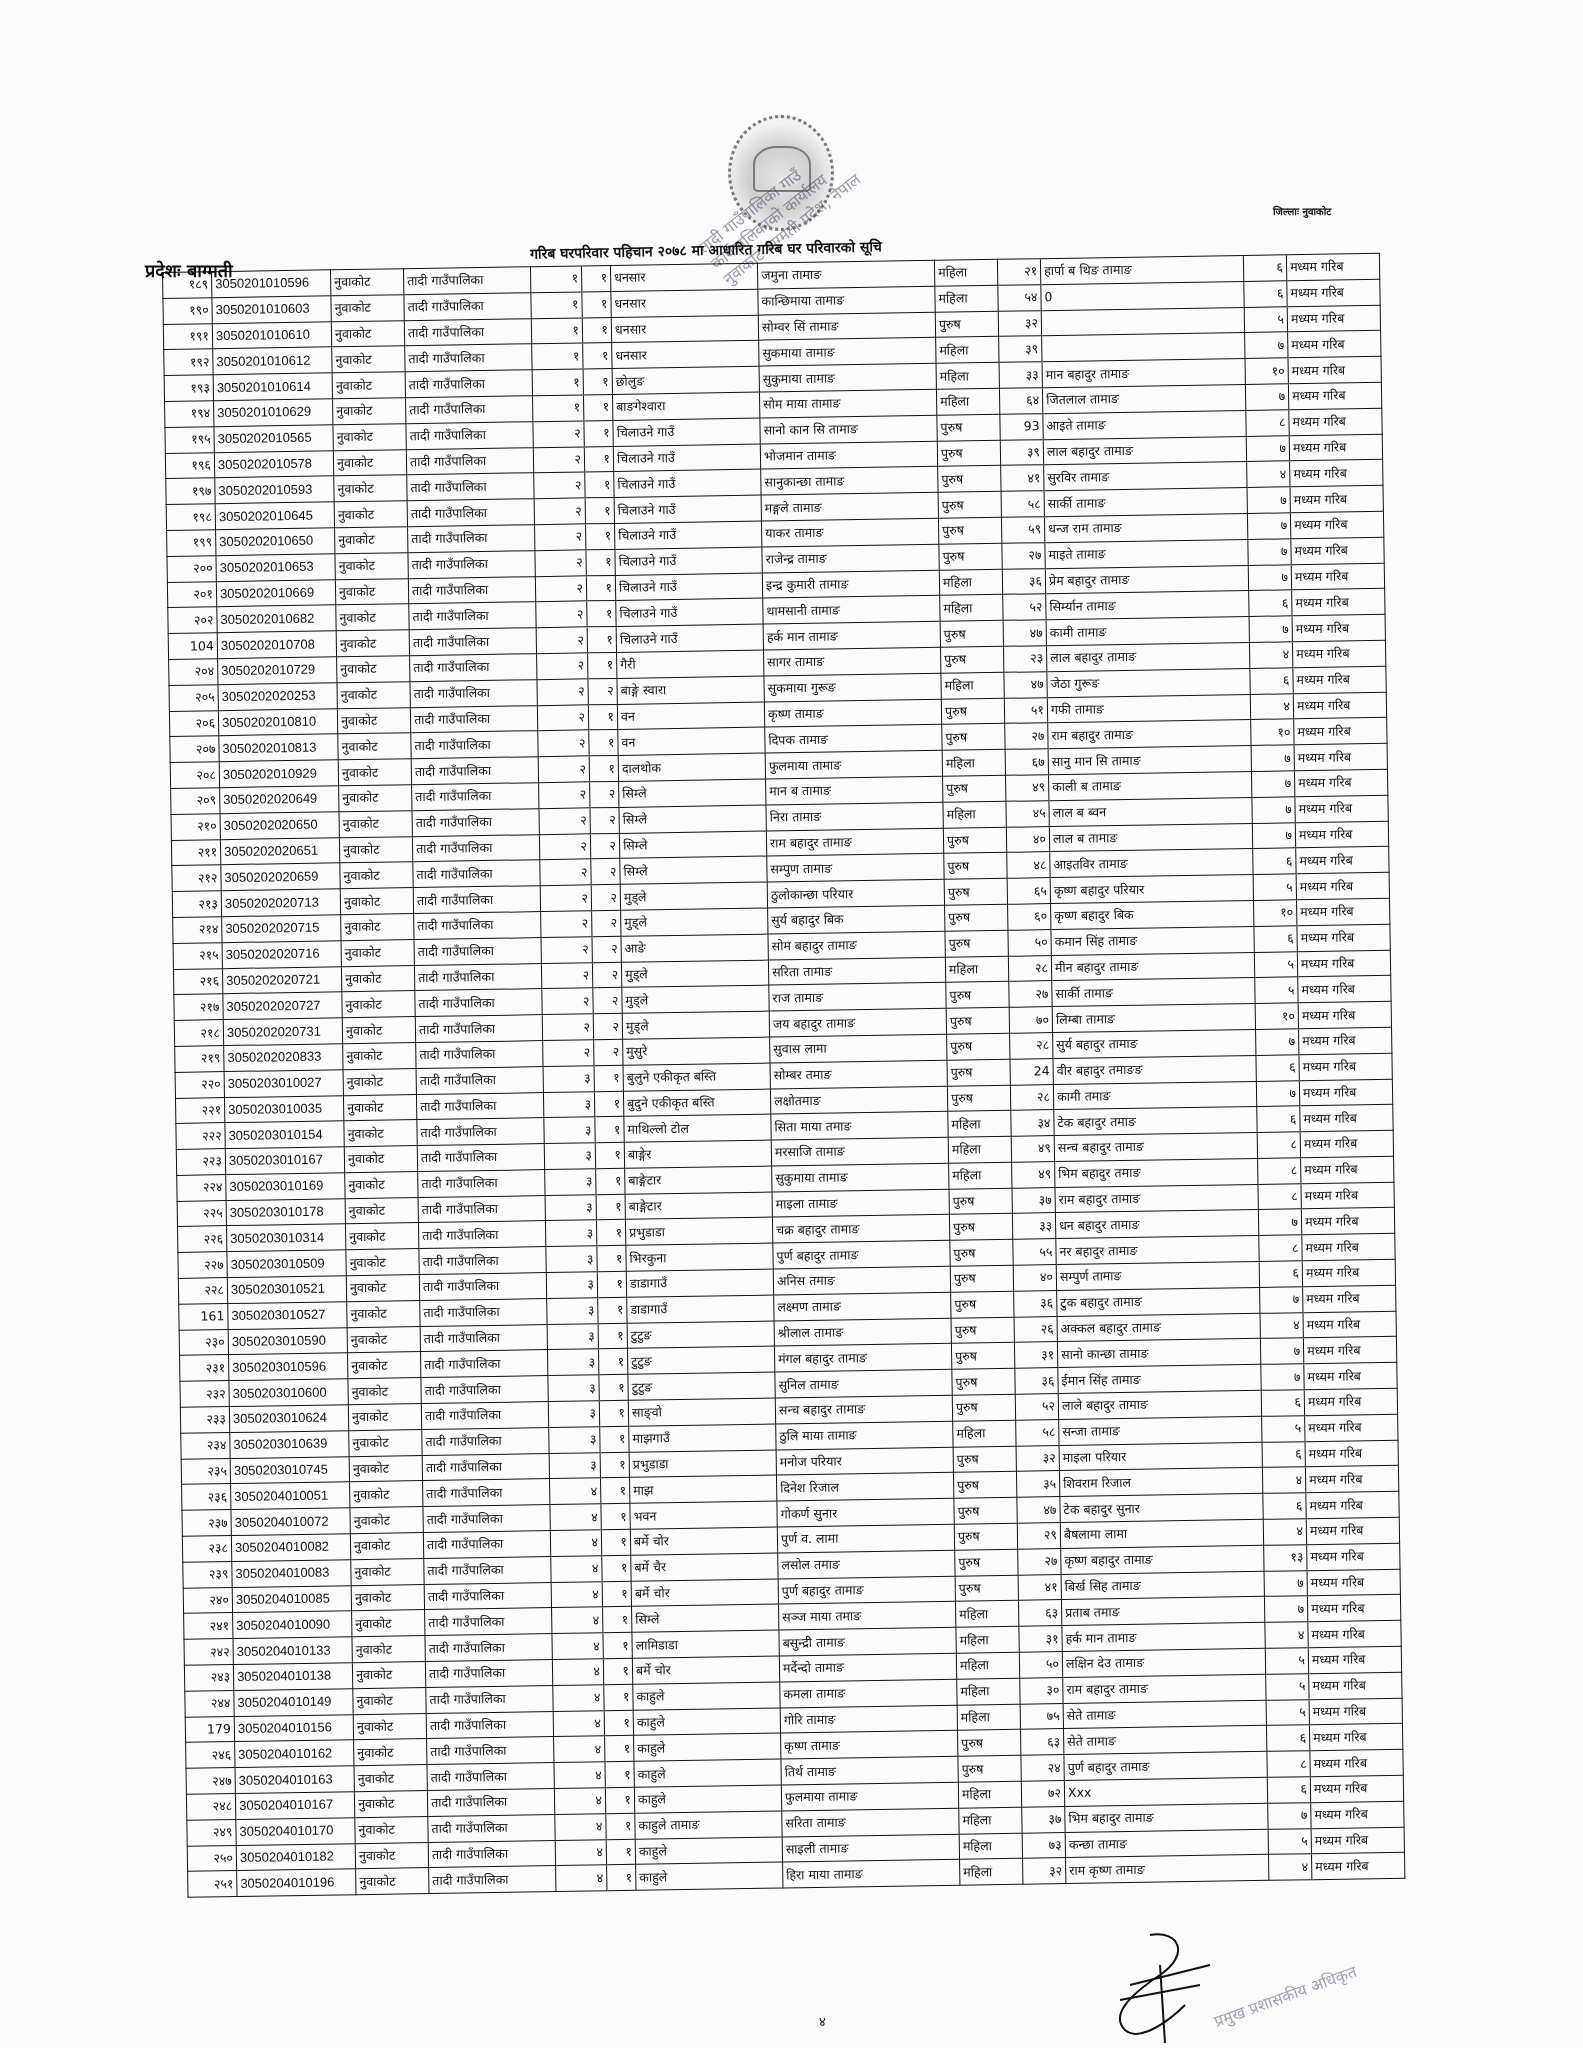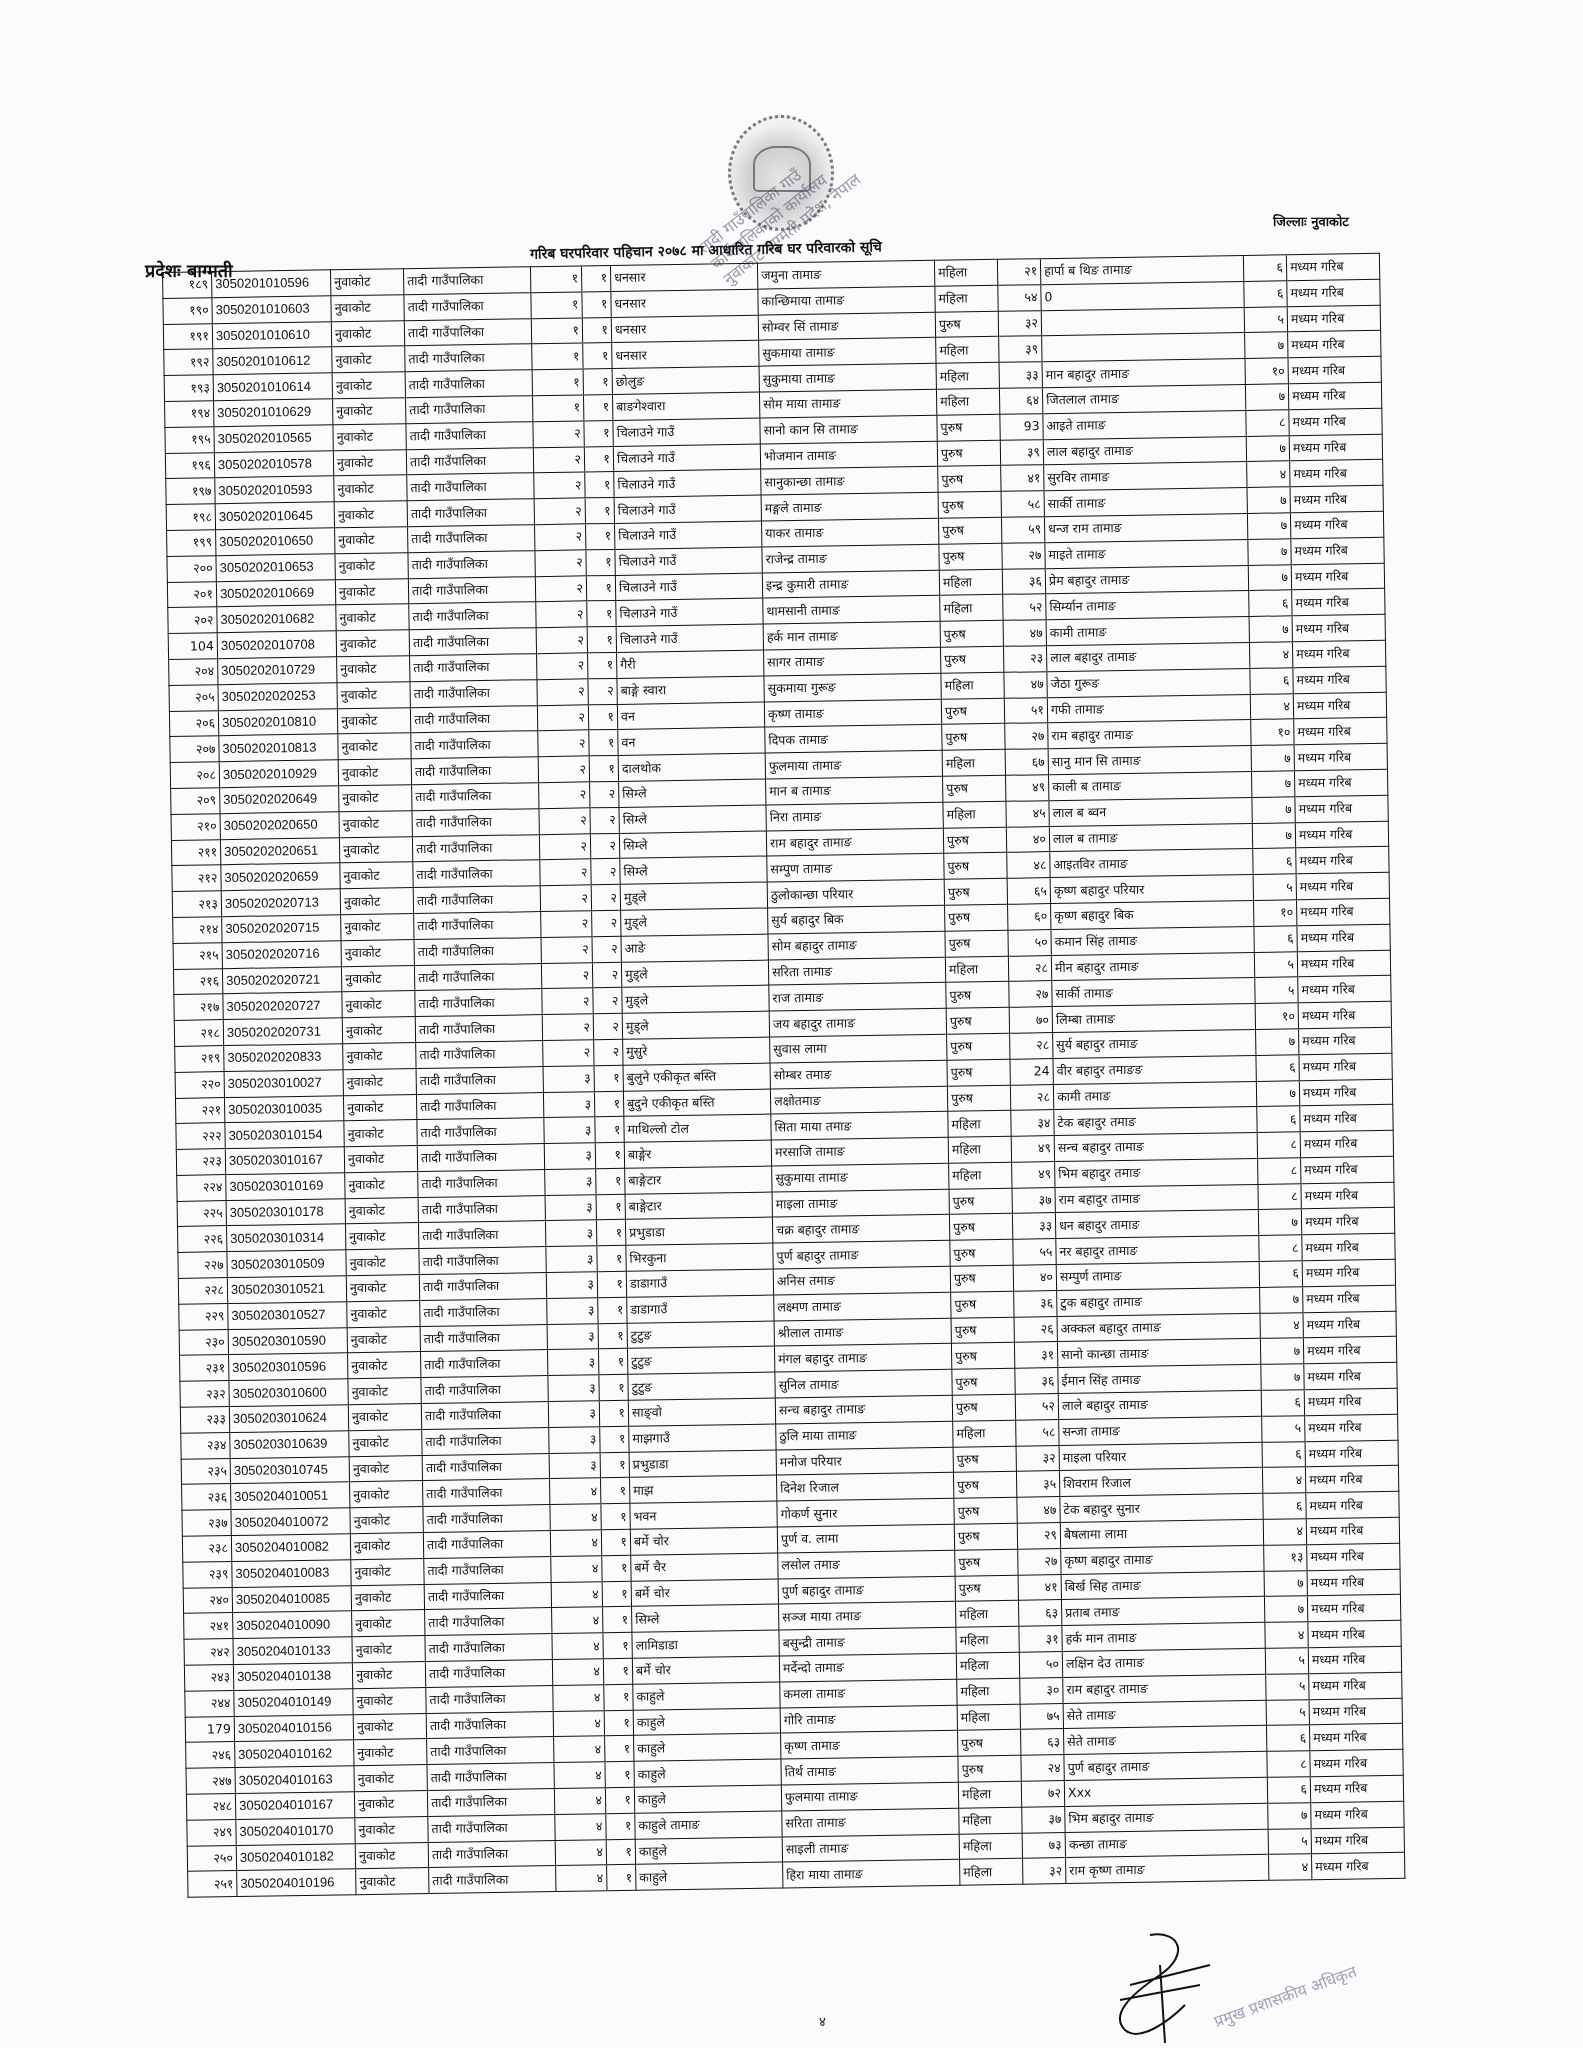--- a/index.html
+++ b/index.html
@@ -13,21 +13,21 @@
     border-radius:50%; border:3px dotted #777;
     background:radial-gradient(circle at 50% 55%, #e6e6e6 0%, #cfcfcf 40%, #f2f2f2 70%);
   }
   .emblem-inner { position:absolute; left:22px; top:28px; width:54px; height:42px; border:2px solid #777; border-radius:40% 40% 10% 10%; }
   .stamp {
     position:absolute; left:720px; top:175px; width:170px; height:140px;
     color:rgba(70,70,110,0.55); font-size:16px; transform:rotate(-38deg);
     transform-origin:center; line-height:20px;
   }
   .province { position:absolute; left:145px; top:258px; font-size:18px; font-weight:bold; }
-  .district { position:absolute; left:1273px; top:212px; font-size:13px; font-weight:bold; }
+  .district { position:absolute; left:1273px; top:204px; font-size:10px; font-weight:bold; }
   .title { position:absolute; left:530px; top:240px; font-size:14px; font-weight:bold; transform:rotate(-1.2deg); }
   .table-wrap {
     position:absolute; left:162px; top:272px; width:1212px;
     transform:rotate(-0.9deg); transform-origin:left top;
   }
   table { border-collapse:collapse; width:1212px; table-layout:fixed; font-size:12.5px; }
   td { border:1.5px solid #111; height:24.8px; padding:0 3px; white-space:nowrap; overflow:hidden; line-height:24px; }
   td.sn { text-align:right; width:42px; }
   td.hid { width:112px; font-family:"Liberation Sans", sans-serif; font-size:13px; }
   td.dist { width:66px; }
@@ -655,21 +655,21 @@
             <td class="sub">१</td>
             <td class="tole">डाडागाउँ</td>
             <td class="name">अनिस तमाङ</td>
             <td class="gender">पुरुष</td>
             <td class="age">४०</td>
             <td class="rel">सम्पुर्ण तामाङ</td>
             <td class="fam">६</td>
             <td class="cat">मध्यम गरिब</td>
           </tr>
           <tr>
-            <td class="sn">२२९</td>
+            <td class="sn">161</td>
             <td class="hid">3050203010527</td>
             <td class="dist">नुवाकोट</td>
             <td class="mun">तादी गाउँपालिका</td>
             <td class="ward">३</td>
             <td class="sub">१</td>
             <td class="tole">डाडागाउँ</td>
             <td class="name">लक्ष्मण तामाङ</td>
             <td class="gender">पुरुष</td>
             <td class="age">३६</td>
             <td class="rel">टुक बहादुर तामाङ</td>

